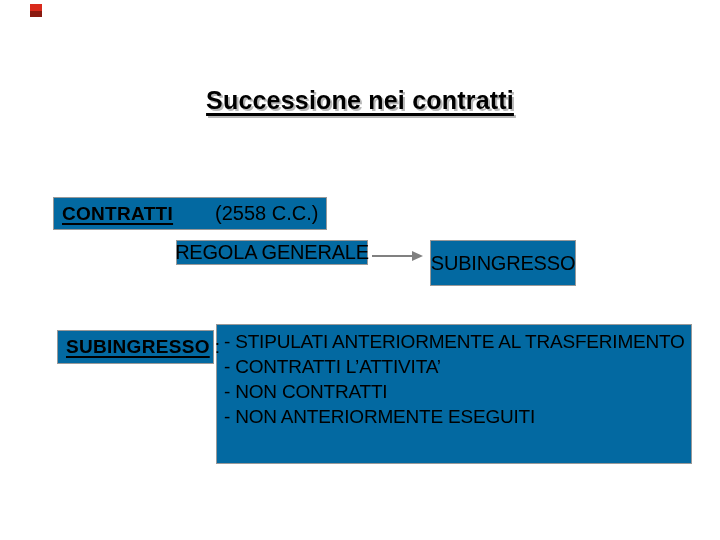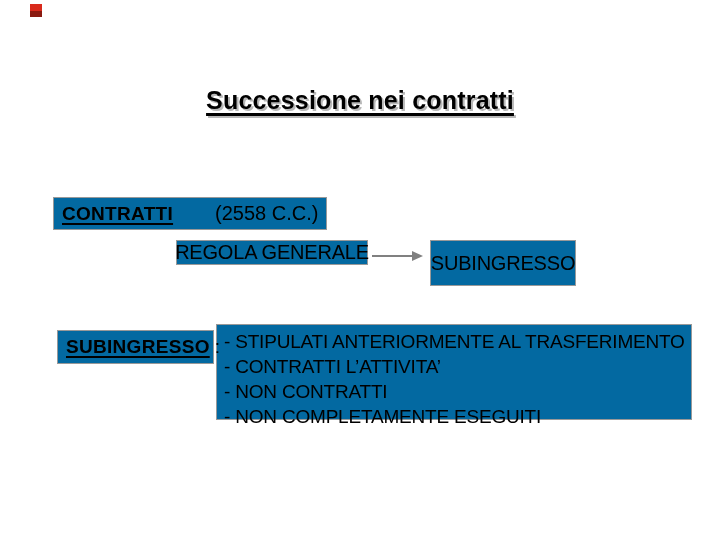--- a/index.html
+++ b/index.html
@@ -100,21 +100,21 @@
   }
   .colon {
     font-size: 19px;
     font-weight: normal;
     margin-left: 5px;
   }
   .box-conditions-list {
     left: 216px;
     top: 324px;
     width: 476px;
-    height: 96px;
+    height: 140px;
     display: block;
     padding: 4px 0 0 7px;
     z-index: 1;
   }
   .cond-line {
     font-size: 19px;
     line-height: 25px;
     white-space: nowrap;
     letter-spacing: -0.2px;
   }
@@ -148,16 +148,16 @@
 
   <div class="box box-condizioni">
     <span class="label-bold">SUBINGRESSO</span>
     <span class="colon">:</span>
   </div>
 
   <div class="box box-conditions-list">
     <div class="cond-line">- STIPULATI ANTERIORMENTE AL TRASFERIMENTO</div>
     <div class="cond-line">- CONTRATTI L’ATTIVITA’</div>
     <div class="cond-line">- NON CONTRATTI</div>
-    <div class="cond-line">- NON COMPLETAMENTE ESEGUITI</div>
+    <div class="cond-line">- NON ANTERIORMENTE ESEGUITI</div>
   </div>
 
 </div>
 
 </body></html>

